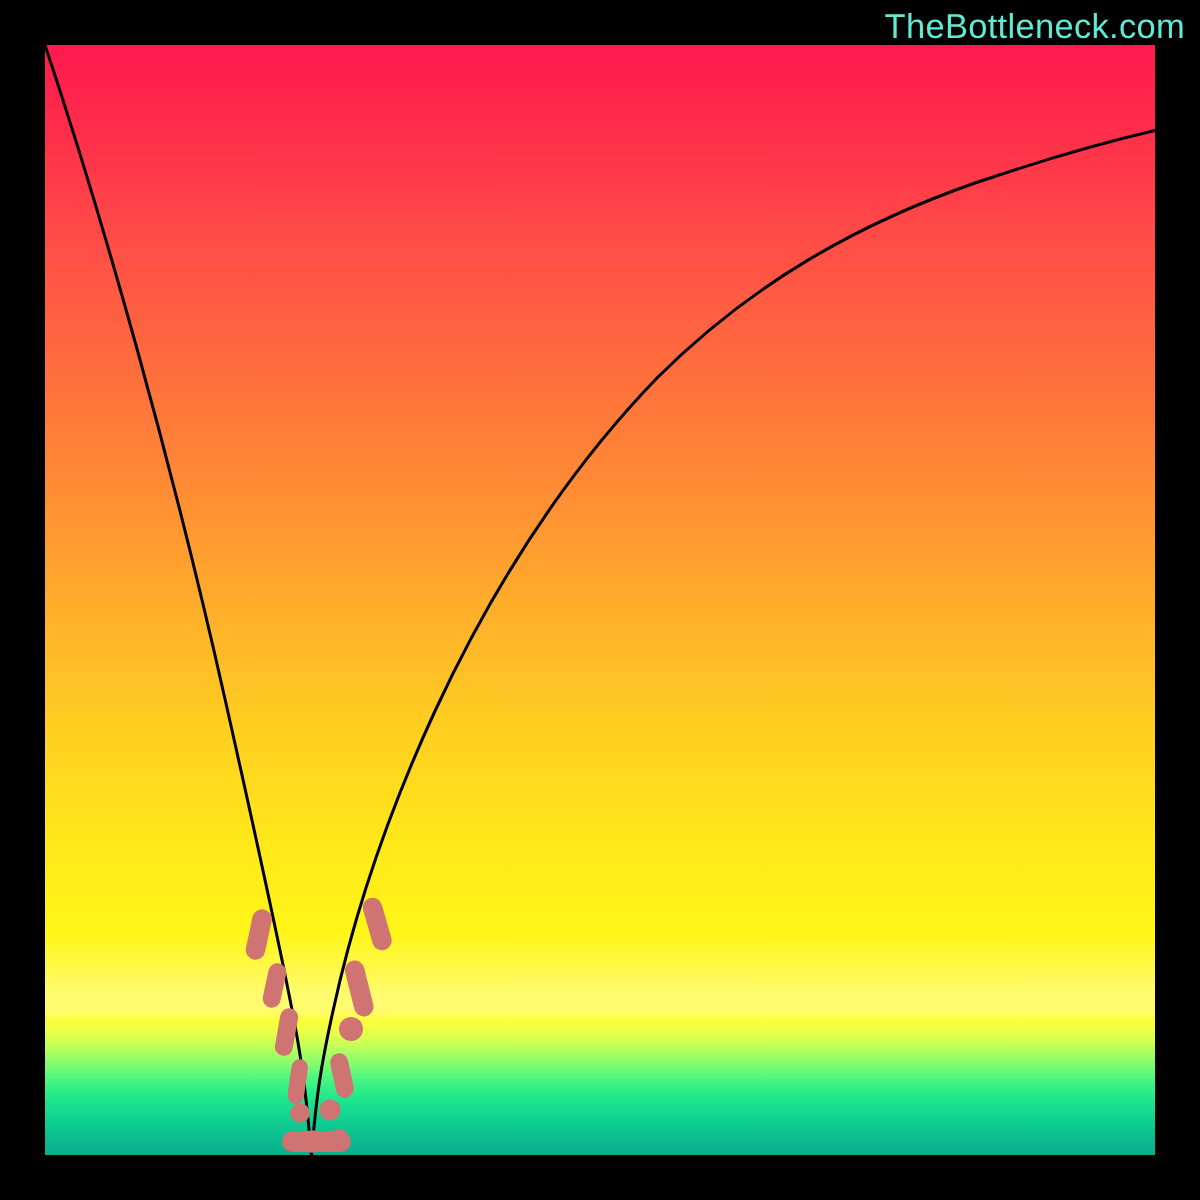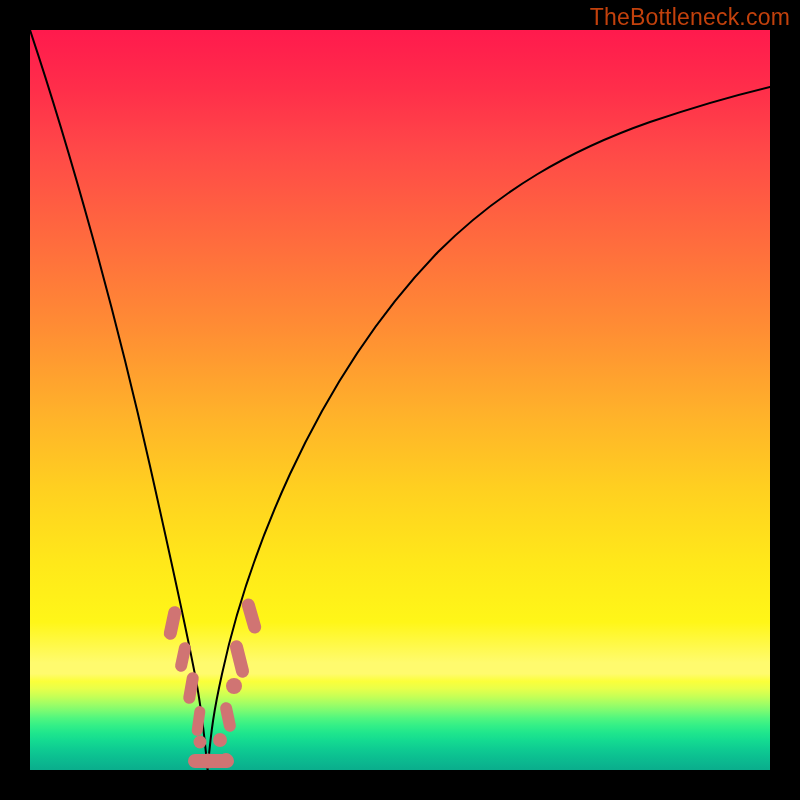--- a/index.html
+++ b/index.html
@@ -55,21 +55,21 @@
     position: absolute;
     left: 0;
     top: 0;
     width: 740px;
     height: 740px;
   }
   .watermark {
     position: absolute;
     top: 4px;
     right: 10px;
-    color: #c2410c;
+    color: #5eead4;
     font-size: 23px;
     font-weight: 400;
     letter-spacing: 0.2px;
     user-select: none;
   }
 </style>
 </head>
 <body>
 
 <div class="watermark">TheBottleneck.com</div>

